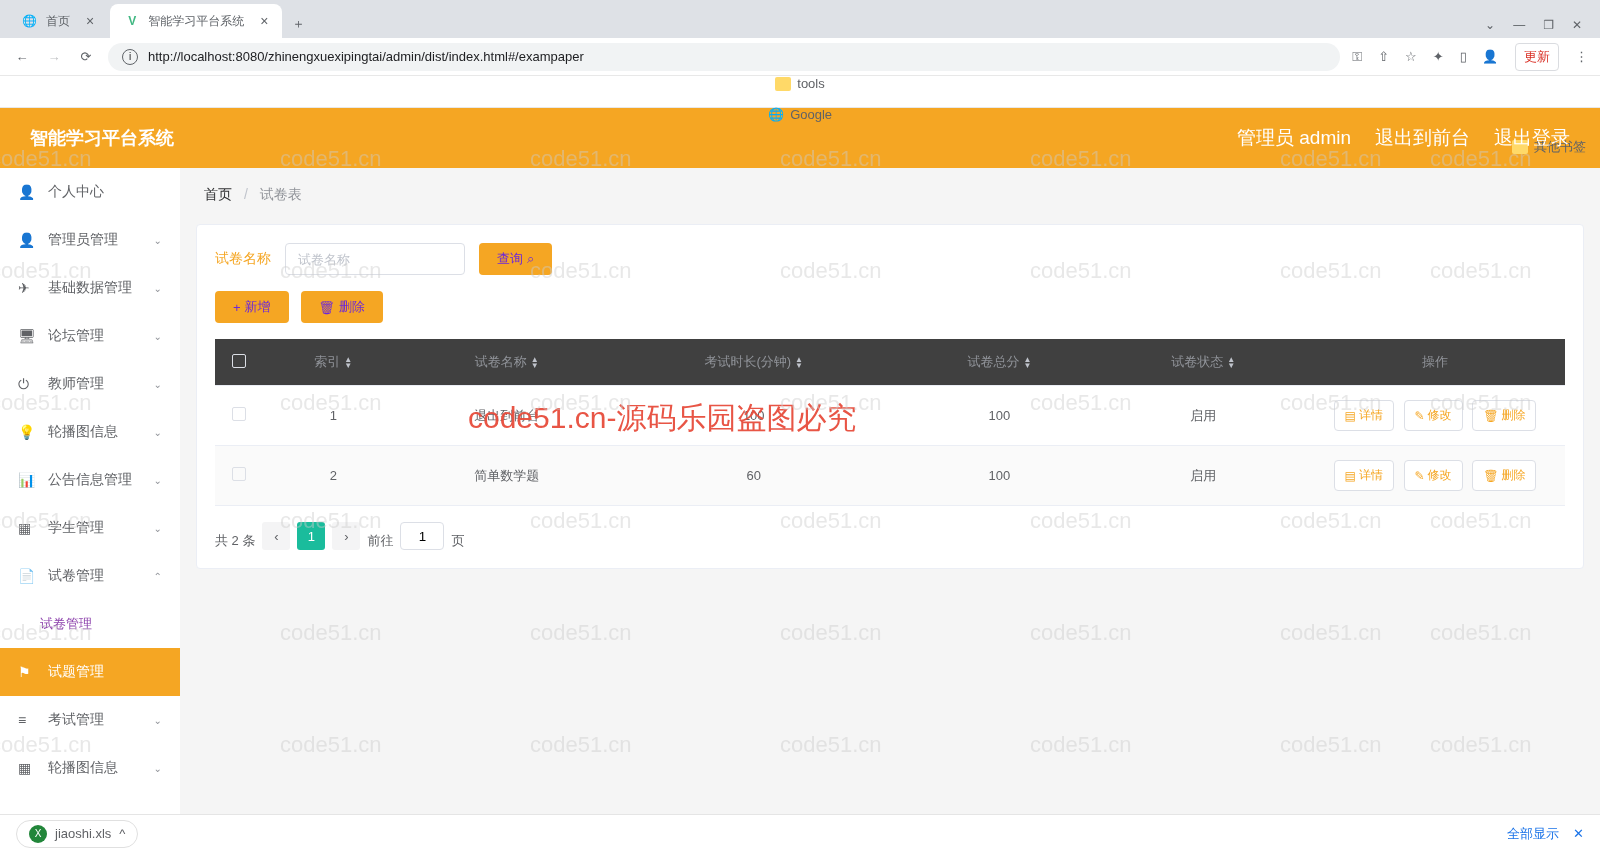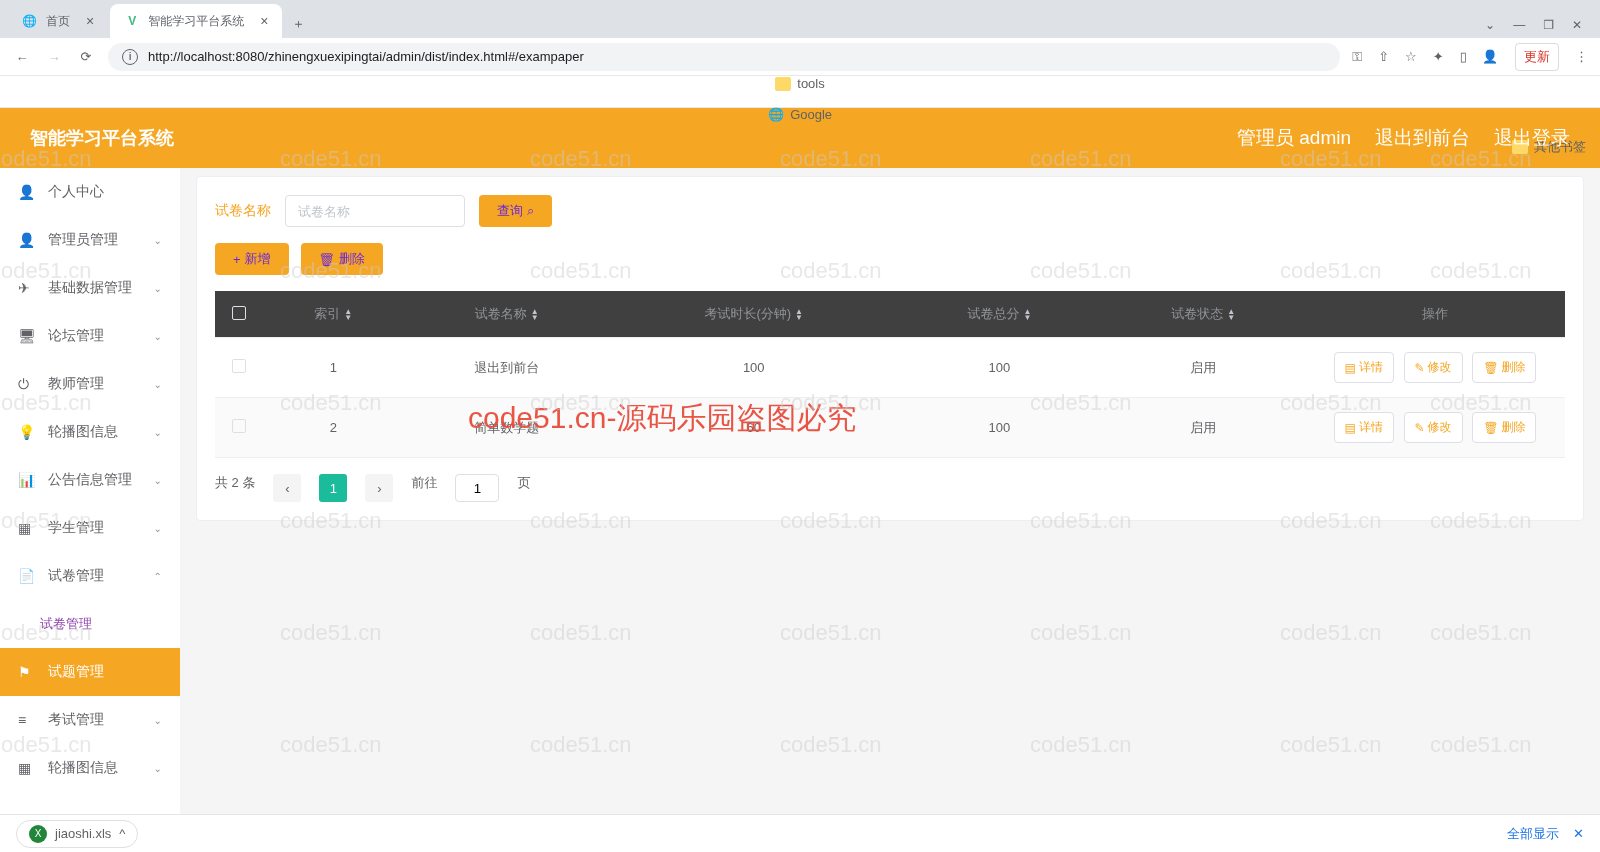--- a/index.html
+++ b/index.html
@@ -63,21 +63,21 @@
 
 .table { width: 100%; border-collapse: collapse; }
 .table th, .table td { padding: 14px 10px; text-align: center; font-size: 13px; border-bottom: 1px solid #ebeef5; }
 .table th { color: #909399; font-weight: 500; background: #404040; }
 .table tbody tr:nth-child(even) td { background: #fafafa; }
 .sort-caret { display: inline-flex; flex-direction: column; margin-left: 4px; line-height: 6px; font-size: 8px; color: #c0c4cc; vertical-align: middle; }
 .checkbox { width: 14px; height: 14px; border: 1px solid #dcdfe6; border-radius: 2px; display: inline-block; cursor: pointer; }
 .action-btn { padding: 6px 10px; border: 1px solid #dcdfe6; background: #fff; border-radius: 4px; cursor: pointer; font-size: 12px; margin: 0 3px; color: #f5a623; display: inline-flex; align-items: center; gap: 3px; }
 
 
-.pagination { display: flex; align-items: flex-start; gap: 18px; margin-top: 16px; font-size: 13px; color: #606266; }
+.pagination { display: flex; align-items: flex-end; gap: 7px; margin-top: 16px; font-size: 13px; color: #606266; }
 .page-btn { min-width: 28px; height: 28px; display: flex; align-items: center; justify-content: center; background: #f4f4f5; border-radius: 3px; cursor: pointer; }
 .page-btn.active { background: #1abc9c; color: #fff; }
 .page-input { width: 44px; height: 28px; border: 1px solid #dcdfe6; border-radius: 4px; text-align: center; }
 
 
 .download-bar { position: fixed; bottom: 0; left: 0; right: 0; height: 38px; background: #fff; border-top: 1px solid #e5e5e5; display: flex; align-items: center; padding: 0 16px; gap: 10px; font-size: 13px; }
 .dl-item { display: flex; align-items: center; gap: 8px; padding: 4px 12px; border: 1px solid #e0e0e0; border-radius: 14px; cursor: pointer; }
 .dl-icon { width: 18px; height: 18px; background: #22863a; border-radius: 50%; display: flex; align-items: center; justify-content: center; color: #fff; font-size: 10px; }
 .dl-right { margin-left: auto; display: flex; gap: 14px; align-items: center; color: #1a73e8; }
 
@@ -209,20 +209,25 @@
         <span>考试管理</span>
         <span class="chevron">⌄</span>
       </div>
       <div class="menu-item">
         <span class="icon">▦</span>
         <span>轮播图信息</span>
         <span class="chevron">⌄</span>
       </div>
     </div>
   <div class="main">
+    <div class="breadcrumb">
+      <span class="home">首页</span>
+      <span class="sep">/</span>
+      <span class="current">试卷表</span>
+    </div>
     <div class="card">
       <div class="search-row">
         <span class="search-label">试卷名称</span>
         <input class="search-input" placeholder="试卷名称" style="">
         <button class="btn btn-primary">
           <span>查询</span>
           <span>⌕</span>
         </button>
       </div>
       <div class="btn-row">

